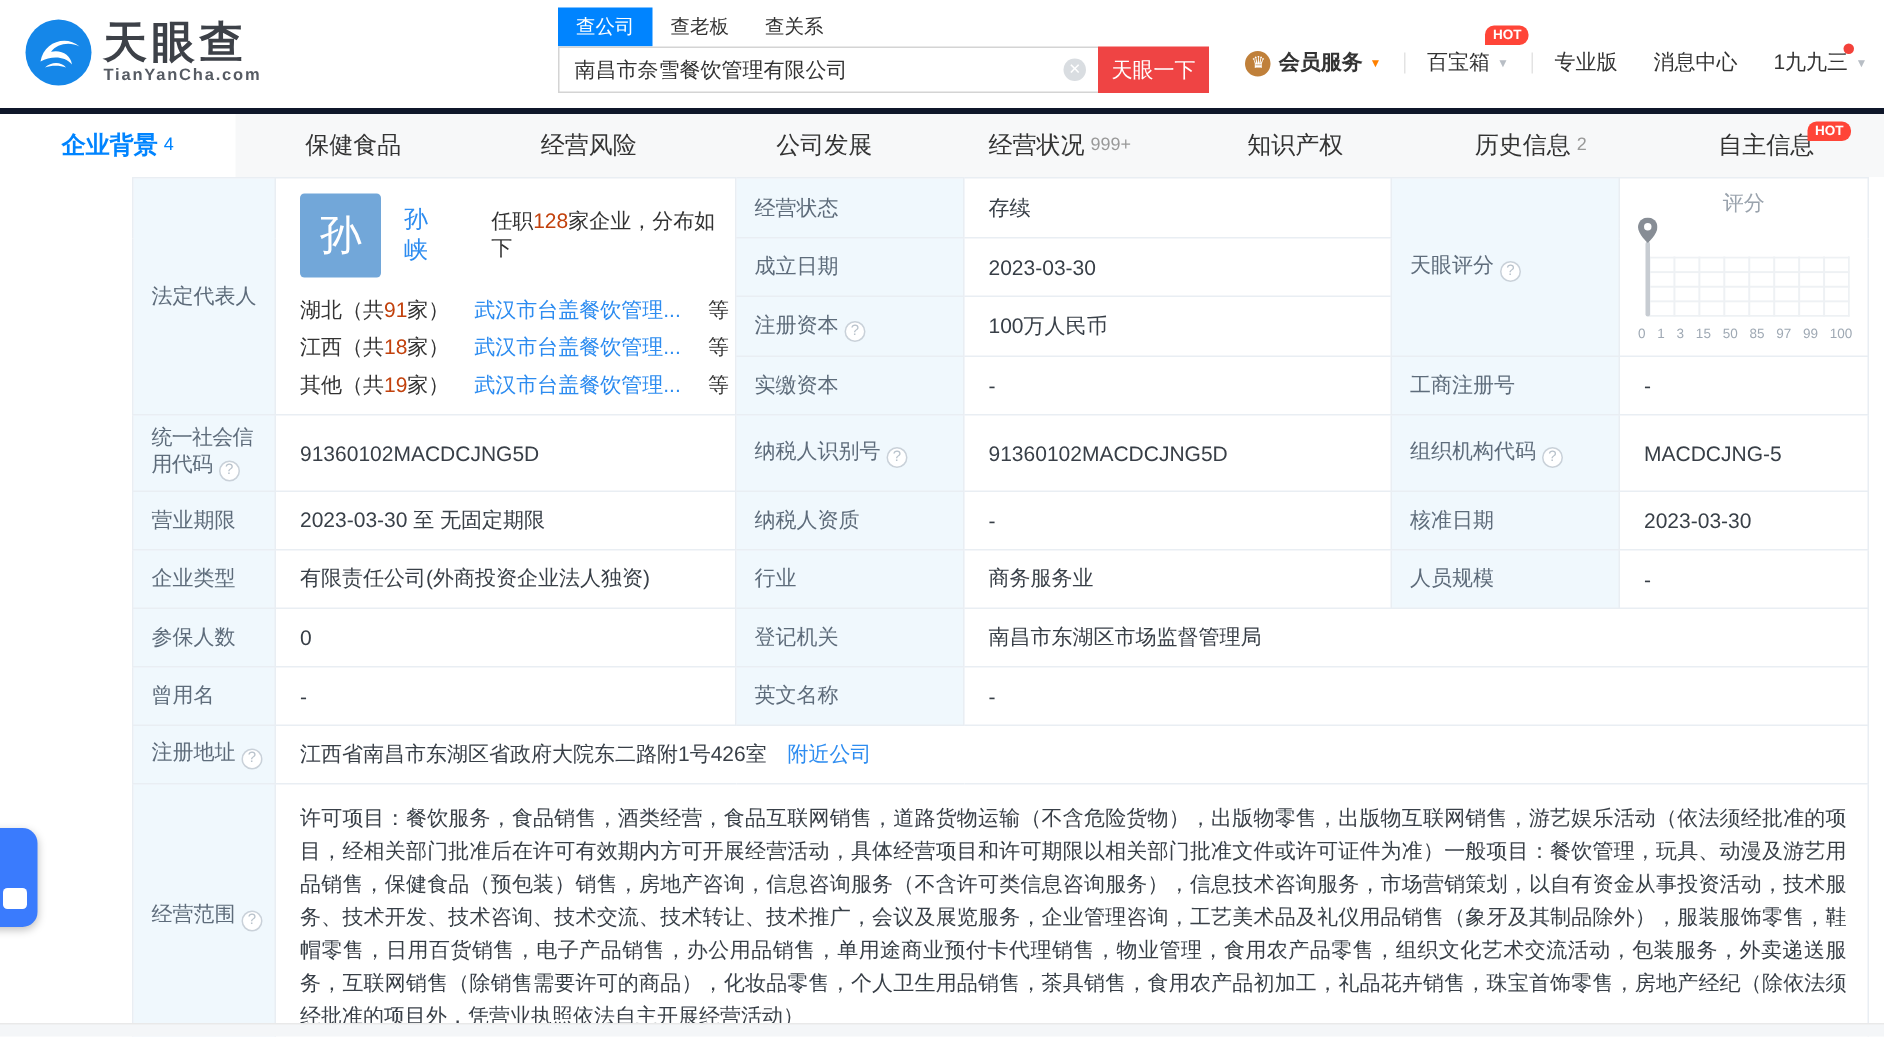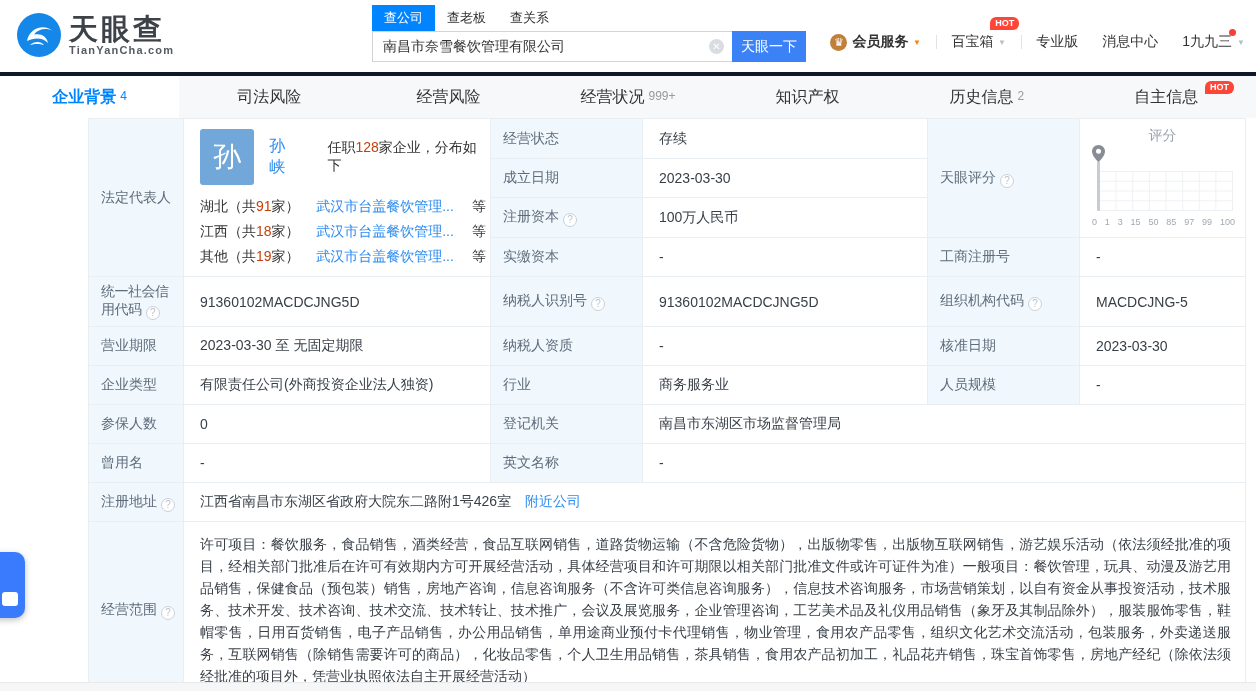--- a/index.html
+++ b/index.html
@@ -24,21 +24,21 @@
   .search-tab { font-size:13px; color:#333; padding:4px 12px; cursor:pointer; }
   .search-tab.active { background:#0084ff; color:#fff; }
   .search-box { display:flex; }
   .search-input-wrap { position:relative; }
   .search-input { width:360px; height:31px; border:1px solid #d4d4d4; border-right:none;
     padding:0 30px 0 10px; font-size:14px; color:#333; outline:none;
     font-family:"Liberation Sans","DejaVu Sans",sans-serif;}
   .clear-icon { position:absolute; right:8px; top:8px; width:15px; height:15px; border-radius:50%;
     background:#d9dde1; color:#fff; font-size:10px; line-height:15px; text-align:center; cursor:pointer;}
   .clear-icon::before { content:"✕"; }
-  .search-btn { width:74px; height:31px; background:#3b82f6; color:#fff; border:none;
+  .search-btn { width:74px; height:31px; background:#ef4444; color:#fff; border:none;
     font-size:14px; cursor:pointer; font-family:"Liberation Sans","DejaVu Sans",sans-serif;}
 
   .top-menu { position:absolute; right:10px; top:33px; display:flex; align-items:center; font-size:14px; }
   .menu-sep { width:1px; height:14px; background:#e3e3e3; margin:0 14px; }
   .vip { color:#ff8000; font-weight:700; display:flex; align-items:center; cursor:pointer;}
   .crown-icon { width:17px; height:17px; border-radius:50%; background:#c0803a; color:#fff;
     font-size:11px; line-height:17px; text-align:center; margin-right:5px; }
   .crown-icon::before { content:"♛"; }
   .caret { font-size:10px; margin-left:4px; }
   .caret::before{ content:"▼"; }
@@ -166,24 +166,27 @@
     </div>
   </div>
 </div>
 
 <div class="nav">
   <div class="nav-tab active">
     <span>企业背景</span>
     <span class="nav-count">4</span>
   </div>
   <div class="nav-tab">
-    <span>司法风险</span>
+    <span>保健食品</span>
   </div>
   <div class="nav-tab">
     <span>经营风险</span>
+  </div>
+  <div class="nav-tab">
+    <span>公司发展</span>
   </div>
   <div class="nav-tab">
     <span>经营状况</span>
     <span class="nav-count">999+</span>
   </div>
   <div class="nav-tab">
     <span>知识产权</span>
   </div>
   <div class="nav-tab">
     <span>历史信息</span>

